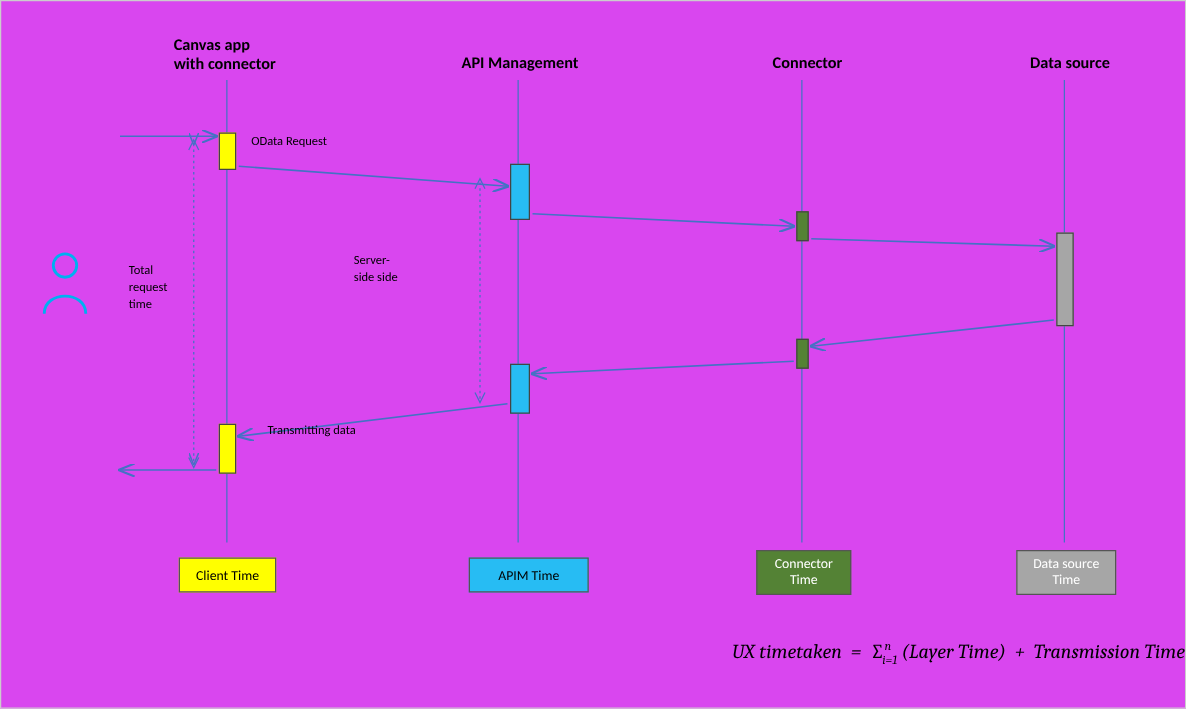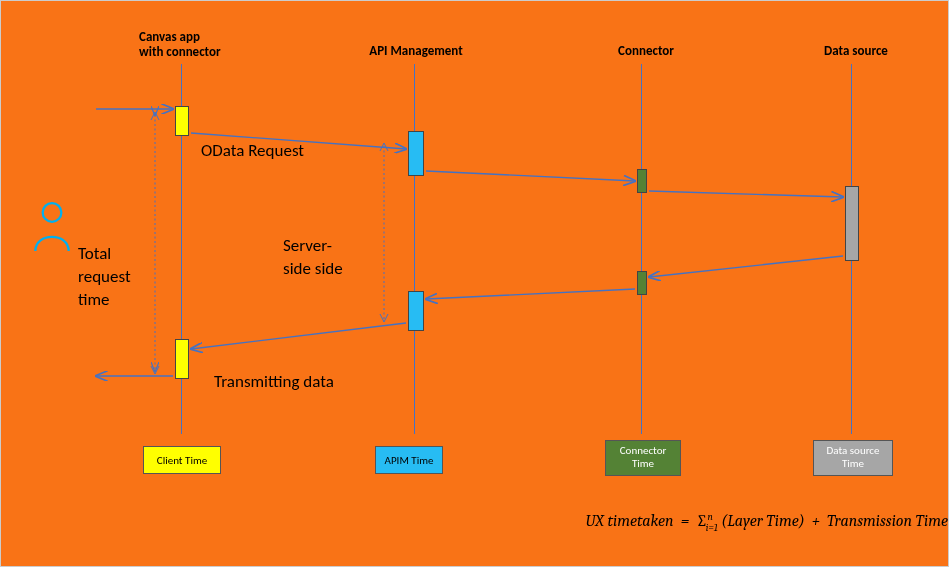--- a/index.html
+++ b/index.html
@@ -8,21 +8,21 @@
     padding: 0;
     font-family: "Segoe UI", Calibri, sans-serif;
     background: #fff;
   }
   .frame {
     width: 949px;
     height: 567px;
     position: relative;
     border: 1px solid #ccc;
     margin: 0;
-    background: #f97316;
+    background: #d946ef;
   }
   .header {
     position: absolute;
     font-size: 13px;
     font-weight: 600;
     color: #000;
     text-align: center;
   }
   .lifeline {
     position: absolute;
@@ -32,23 +32,22 @@
   .activation {
     position: absolute;
     border: 1px solid #444;
   }
   .act-yellow { background: #ffff00; }
   .act-blue { background: #27bcf3; }
   .act-green { background: #548235; }
   .act-grey { background: #a6a6a6; }
   .label {
     position: absolute;
-    font-size: 17px;
+    font-size: 10px;
     color: #000;
-    margin-top: 34px;
   }
   .timelabel-box {
     position: absolute;
     border: 1px solid #555;
     font-size: 11px;
     text-align: center;
     display: flex;
     align-items: center;
     justify-content: center;
     padding: 2px 4px;
@@ -150,30 +149,30 @@
     <path d="M150,119 L154,111 L158,119" fill="none" stroke="#4472c4" stroke-width="1"></path>
     <path d="M150,365 L154,373 L158,365" fill="none" stroke="#4472c4" stroke-width="1"></path>
   </svg>
 
   <div class="label" style="left:200px; top:105px;">OData Request</div>
   <div class="label" style="left:213px; top:336px;">Transmitting data</div>
   <div class="label" style="left:282px; top:200px; line-height:1.35;">
     <span>Server-</span><br>
     <span>side side</span>
   </div>
-  <div class="label" style="left:77px; top:208px; line-height:1.35;">
+  <div class="label" style="left:102px; top:208px; line-height:1.35;">
     <span>Total</span><br>
     <span>request</span><br>
     <span>time</span>
   </div>
 
   <div class="timelabel-box act-yellow" style="left:142px; top:445px; width:78px; height:28px;">
     <span>Client Time</span>
   </div>
-  <div class="timelabel-box act-blue" style="left:374px; top:445px; width:68px; height:28px;">
+  <div class="timelabel-box act-blue" style="left:374px; top:445px; width:96px; height:28px;">
     <span>APIM Time</span>
   </div>
   <div class="timelabel-box act-green green-box" style="left:604px; top:439px; width:76px; height:36px; line-height:1.15;">
     <span><span>Connector</span><br><span>Time</span></span>
   </div>
   <div class="timelabel-box act-grey grey-box" style="left:812px; top:439px; width:80px; height:36px; line-height:1.15;">
     <span><span>Data source</span><br><span>Time</span></span>
   </div>
 
   <div class="formula" style="top:510px; left:0;">

